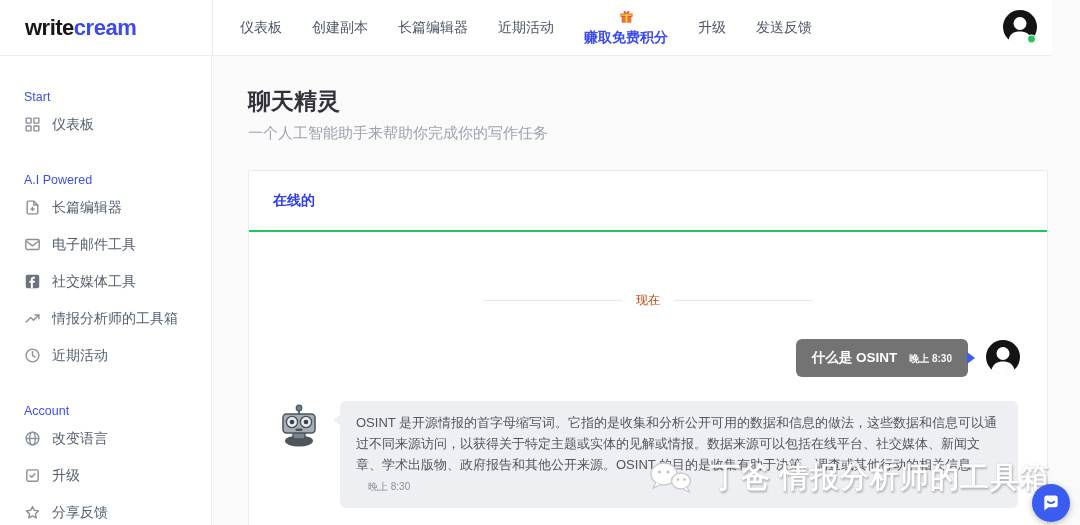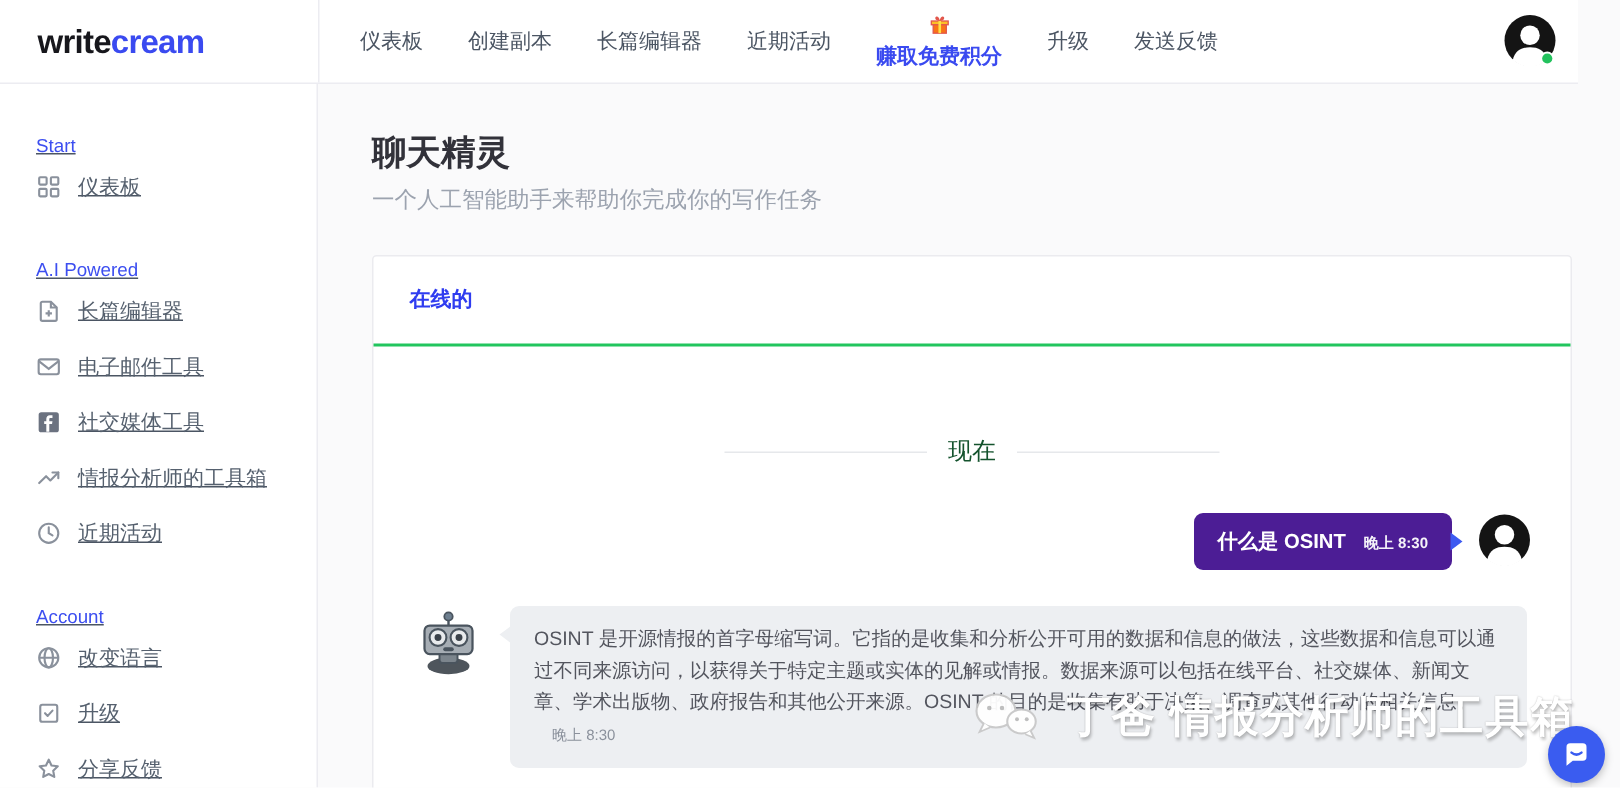--- a/index.html
+++ b/index.html
@@ -18,44 +18,44 @@
   .brand .w { color:#17171c; }
   .brand .c { color:#3a4af0; }
   .nav-vdiv { position:absolute; left:212px; top:0; height:55px; width:1px; background:#ececf1; }
   .nav-items { position:absolute; left:240px; display:flex; align-items:center; gap:30px; }
   .nav-item { font-size:14px; color:#4b5563; cursor:pointer; white-space:nowrap; display:flex; align-items:center; gap:5px; }
   .nav-item.highlight { color:#3a4af0; font-weight:bold;flex-direction:column; }
   .nav-avatar { position:absolute; right:14px; top:9px; width:36px; height:36px; cursor:pointer; }
   
   .sidebar {
     position:absolute; top:56px; left:0; width:212px; height:469px;
-    background:#fff; border-right:1px solid #ececf1; padding:14px 0 0 24px;text-decoration:underline;
+    background:#fff; border-right:1px solid #ececf1; padding:14px 0 0 24px;
   }
   .side-label { color:#3c4ef0; font-size:12.5px; margin:20px 0 2px; font-weight:500; }
   .side-item { display:flex; align-items:center; gap:11px; padding:9.5px 0; font-size:14px; color:#55606e; cursor:pointer; }
   .side-item svg { flex:0 0 auto; }
   .side-sec-gap { height:10px; }
   
   .main { position:absolute; left:212px; top:56px; width:868px; height:469px; }
   .page-title { margin:30px 0 0 36px; font-size:23px; font-weight:bold; color:#32323a; }
   .page-subtitle { margin:7px 0 0 36px; font-size:15px; color:#9ca3af; }
   
   .chat-card {
     margin:27px 0 0 36px; width:800px; background:#fff;
     border:1px solid #ebebef; border-radius:3px;
   }
   .chat-header { padding:20px 24px; border-bottom:2px solid #22c55e;font-family:Liberation Serif, serif; }
   .chat-status { color:#2f3cf0; font-size:14px; font-weight:bold; }
   .chat-body { padding:42px 26px 30px; min-height:330px; position:relative; }
-  .time-divider { width:330px; margin:18px auto 0; display:flex; align-items:center; gap:14px; color:#14532d; font-size:16px; }
+  .time-divider { width:330px; margin:18px auto 0; display:flex; align-items:center; gap:14px; color:#c2410c; font-size:12px; }
   .time-divider .line { flex:1; height:1px; background:#e6e8eb; }
   
   .msg-row-user { margin-top:30px; display:flex; justify-content:flex-end; align-items:flex-start; }
   .bubble-user {
-    position:relative; background:#4c1d95; color:#fff; border-radius:6px;
+    position:relative; background:#737373; color:#fff; border-radius:6px;
     padding:10px 16px; display:flex; align-items:baseline; max-width:560px;
   }
   .bubble-user:after {
     content:""; position:absolute; right:-7px; top:13px;
     border-left:8px solid #3d5af1; border-top:6px solid transparent; border-bottom:6px solid transparent;
   }
   .bubble-user .txt { font-size:13.5px; font-weight:600; }
   .bubble-user .time { font-size:10px; margin-left:12px; opacity:0.95; font-weight:600; }
   .msg-avatar { width:36px; height:36px; margin-left:17px; flex:0 0 auto; }
   

